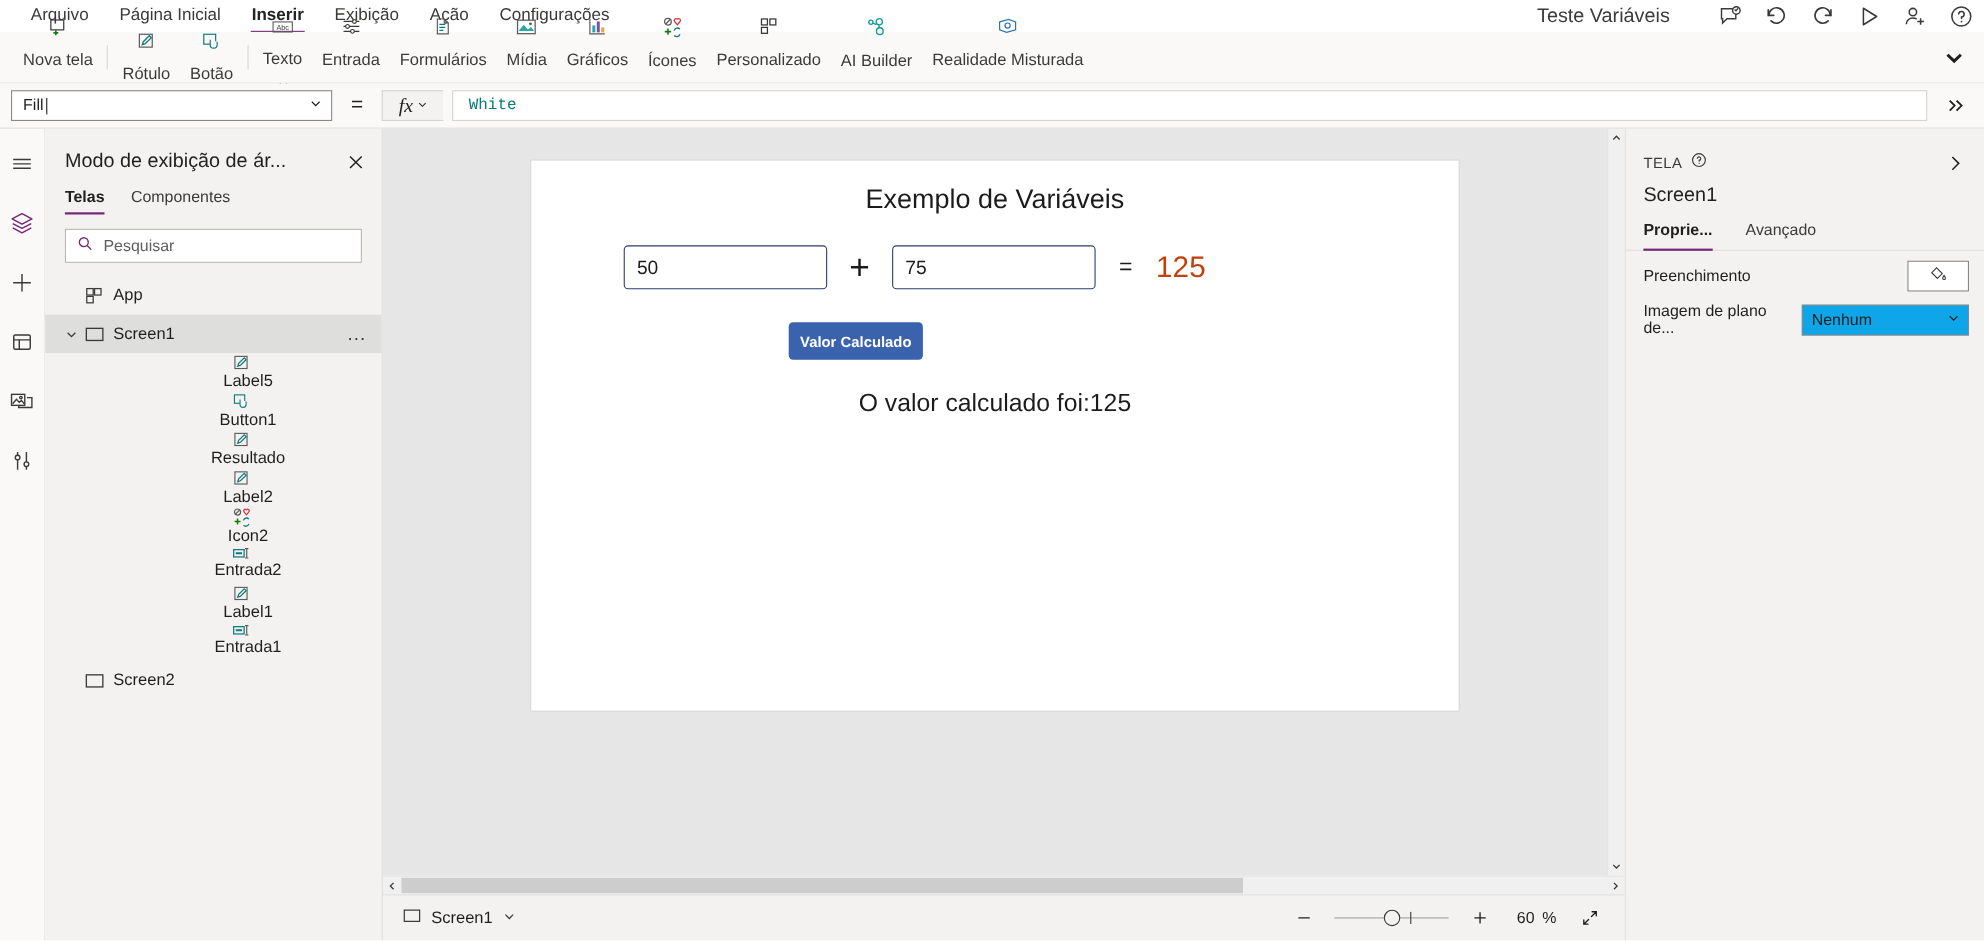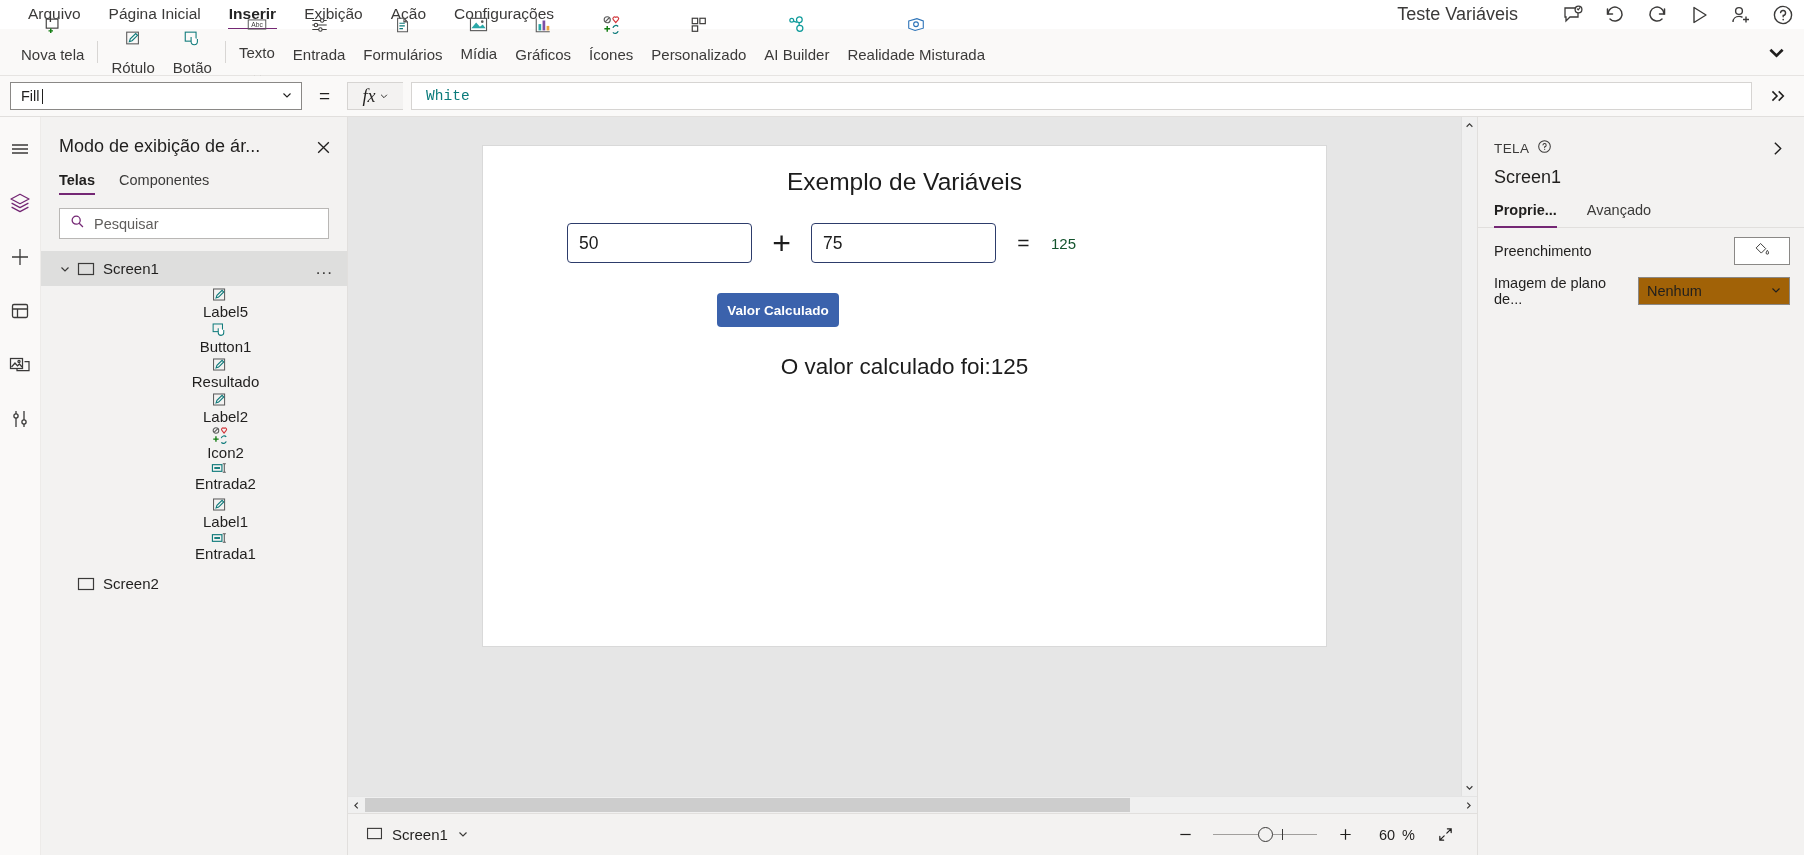--- a/index.html
+++ b/index.html
@@ -248,21 +248,21 @@
   }
   .plus-sign {
     width: 59px; text-align: center;
     font-size: 32px; color: #1c1c1c; font-weight: 300;
     line-height: 1;
   }
   .eq-lbl {
     width: 55px; text-align:center;
     font-size: 21px; color: #1c1c1c;
   }
-  .total-lbl { font-size: 15px; color: #14532d; }
+  .total-lbl { font-size: 27px; color: #c2410c; }
   .scr-btn {
     position: absolute; left: 234px; top: 147px;
     width: 122px; height: 34px;
     background: #3b62ac; border-radius: 4px;
     display: flex; align-items: center; justify-content: center;
     color: #ffffff; font-size: 13.5px; font-weight: bold;
     cursor: pointer;
   }
   .scr-result {
     position: absolute; left: 0; right: 0; top: 208px;
@@ -365,21 +365,21 @@
   }
   .prow .plabel { font-size: 14.5px; color: #201f1e; flex: 1; }
   .fillswatch {
     width: 56px; height: 28px;
     background: #ffffff; border: 1px solid #8a8886;
     display: flex; align-items: center; justify-content: center;
     cursor: pointer;
   }
   .pselect {
     width: 152px; height: 28px;
-    background: #a16207; border: 1px solid #8a8886;
+    background: #0ea5e9; border: 1px solid #8a8886;
     display: flex; align-items: center; gap: 11px;
     padding: 0 7px 0 8px;
     font-size: 14.5px; color: #201f1e; cursor: pointer;
   }
   .pselect .txt { flex: 1; }
   .pselect.with-icon { padding-left: 6px; }
 </style>
 </head>
 <body>
 
@@ -697,20 +697,30 @@
                 <circle cx="6.6" cy="6.6" r="4.3"></circle>
                 <path d="M9.8 9.8l4 4"></path>
               </svg>
           </span>
           <span class="ph">Pesquisar</span>
         </div>
       </div>
 
       <div class="tree-list">
 
+        <div class="tree-row root-noarrow">
+          <span class="ticon">
+            <svg width="17" height="17" viewBox="0 0 18 18" fill="none" stroke="#3b3a39" stroke-width="1.2">
+                <rect x="2" y="2.5" width="6.2" height="6.2"></rect>
+                <rect x="9.5" y="2.5" width="6.2" height="6.2"></rect>
+                <rect x="2" y="10" width="6.2" height="6.2"></rect>
+              </svg>
+          </span>
+          <span class="tlabel">App</span>
+        </div>
 
         <div class="tree-row selected">
           <span class="twisty">
             <svg width="12" height="12" viewBox="0 0 12 12" fill="none" stroke="#3b3a39" stroke-width="1.2">
                 <path d="M2.5 4.5L6 8l3.5-3.5"></path>
               </svg>
           </span>
           <span class="ticon">
             <svg width="18" height="14" viewBox="0 0 18 14" fill="none" stroke="#3b3a39" stroke-width="1.2">
                 <rect x="1.5" y="1.5" width="15" height="11"></rect>

